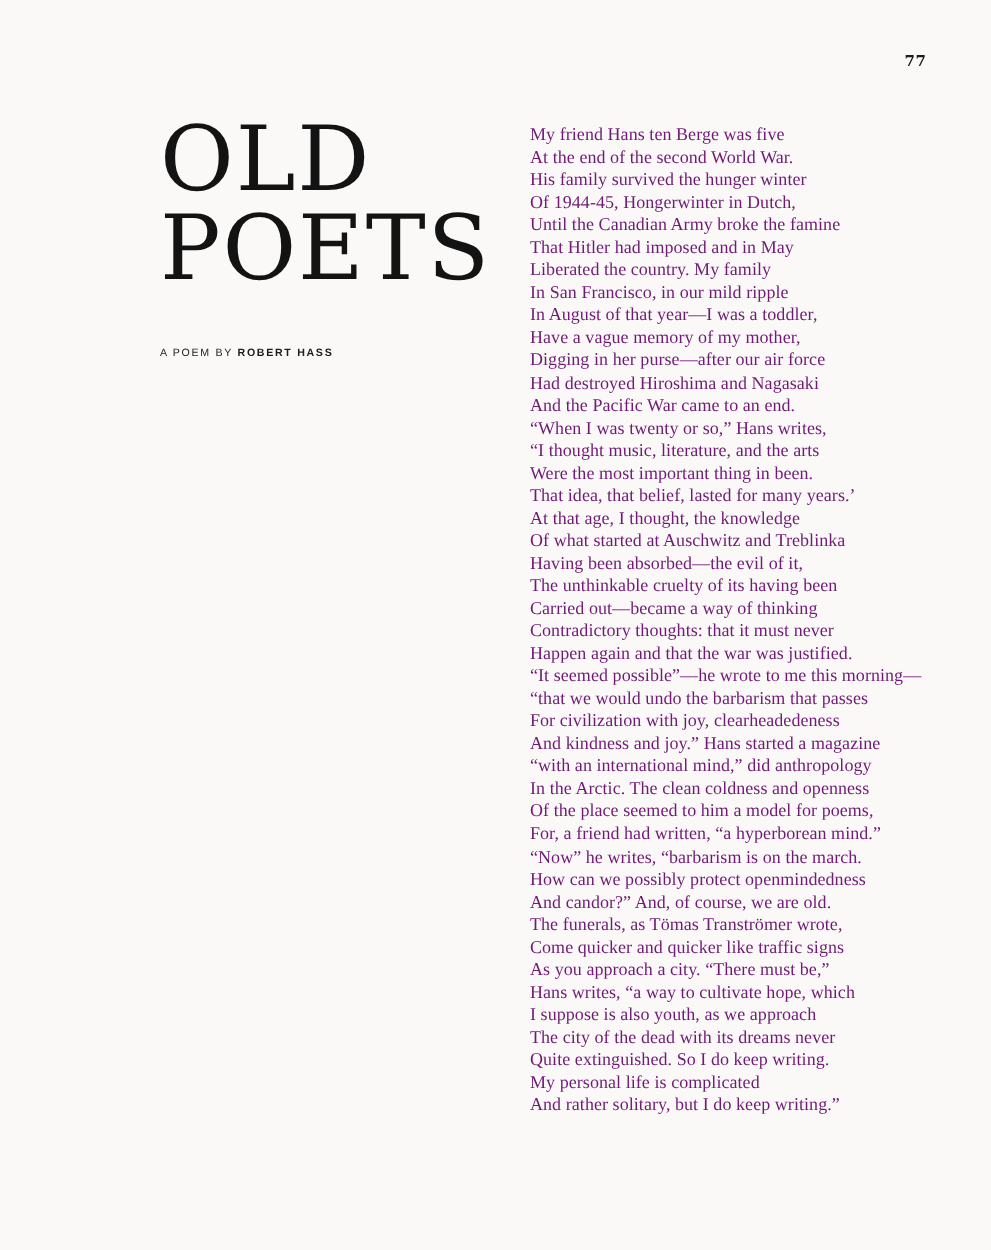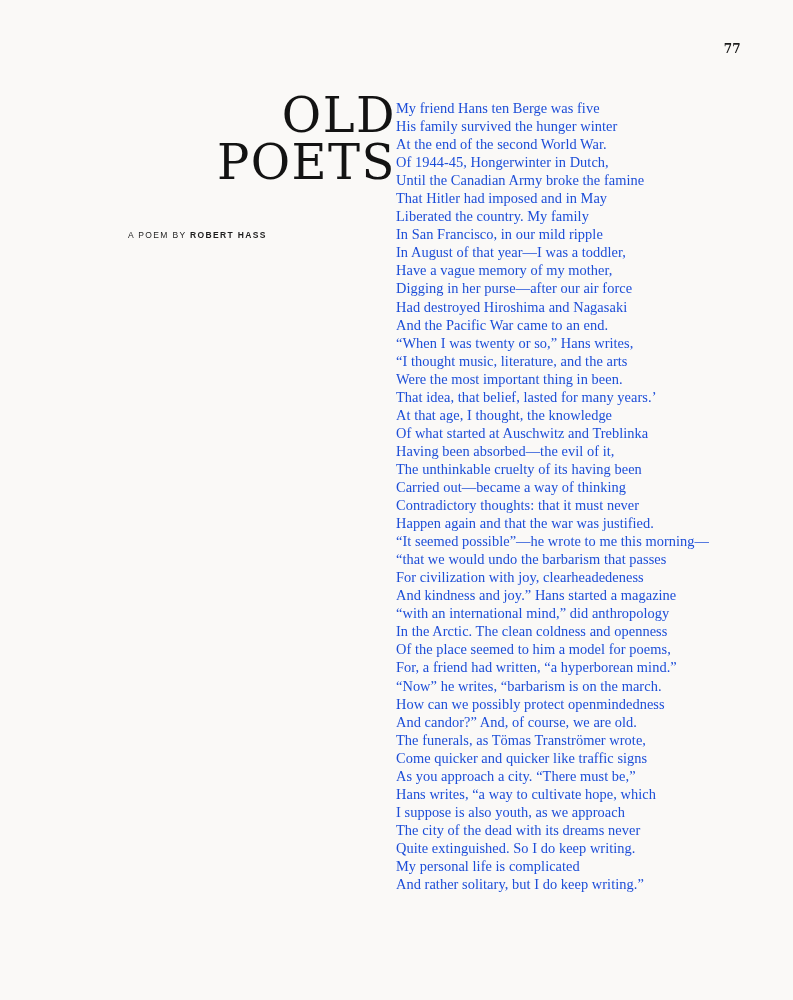--- a/index.html
+++ b/index.html
@@ -41,27 +41,26 @@
   
   .title-block {
     position: absolute;
     left: 128px;
     top: 92px;
     width: 268px;
   }
   .poem-title {
     font-family: "DejaVu Serif", serif;
     font-weight: 400;
-    font-size: 48px;
+    font-size: 72px;
     line-height: 0.98;
     letter-spacing: 1.5px;
     color: #131313;
     margin: 0;
     white-space: pre-line;
-    text-align: right;
     -webkit-font-smoothing: antialiased;
   }
   .byline {
     margin-top: 44px;
     font-family: "Liberation Sans", sans-serif;
     font-size: 8.5px;
     letter-spacing: 1.35px;
     color: #1d1d1d;
     line-height: 1.2;
     text-transform: uppercase;
@@ -70,27 +69,27 @@
   .byline .byline-prefix {
     font-weight: 400;
   }
   .byline .byline-author {
     font-weight: 700;
   }
 
   
   .poem-body {
     position: absolute;
-    left: 396px;
+    left: 424px;
     top: 99px;
     width: 320px;
     font-family: "Liberation Serif", serif;
     font-size: 14.4px;
     line-height: 18.05px;
-    color: #1d4ed8;
+    color: #701a75;
     letter-spacing: 0.05px;
   }
   .poem-line {
     white-space: pre;
     display: block;
     min-height: 18.05px;
   }
 </style>
 </head>
 <body>
@@ -103,22 +102,22 @@
     <h1 class="poem-title">OLD
 POETS</h1>
     <div class="byline">
       <span class="byline-prefix">A POEM BY</span>
       <span class="byline-author">ROBERT HASS</span>
     </div>
   </div>
 
   <div class="poem-body">
       <span class="poem-line">My friend Hans ten Berge was five</span>
+      <span class="poem-line">At the end of the second World War.</span>
       <span class="poem-line">His family survived the hunger winter</span>
-      <span class="poem-line">At the end of the second World War.</span>
       <span class="poem-line">Of 1944-45, Hongerwinter in Dutch,</span>
       <span class="poem-line">Until the Canadian Army broke the famine</span>
       <span class="poem-line">That Hitler had imposed and in May</span>
       <span class="poem-line">Liberated the country. My family</span>
       <span class="poem-line">In San Francisco, in our mild ripple</span>
       <span class="poem-line">In August of that year—I was a toddler,</span>
       <span class="poem-line">Have a vague memory of my mother,</span>
       <span class="poem-line">Digging in her purse—after our air force</span>
       <span class="poem-line">Had destroyed Hiroshima and Nagasaki</span>
       <span class="poem-line">And the Pacific War came to an end.</span>

